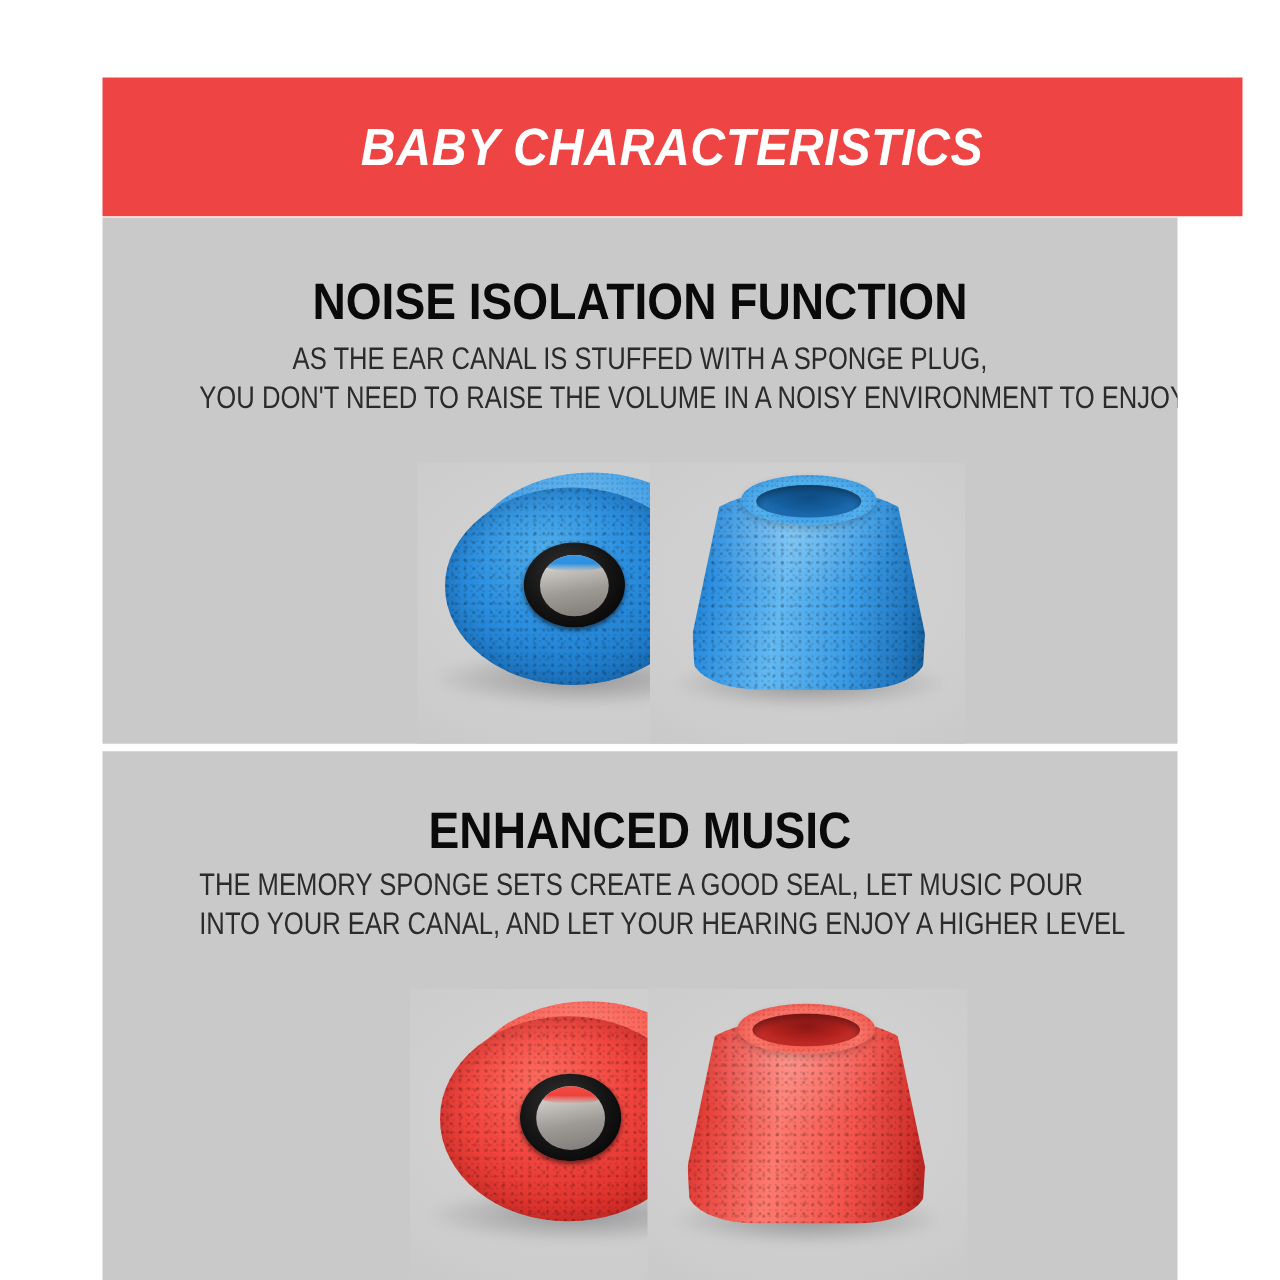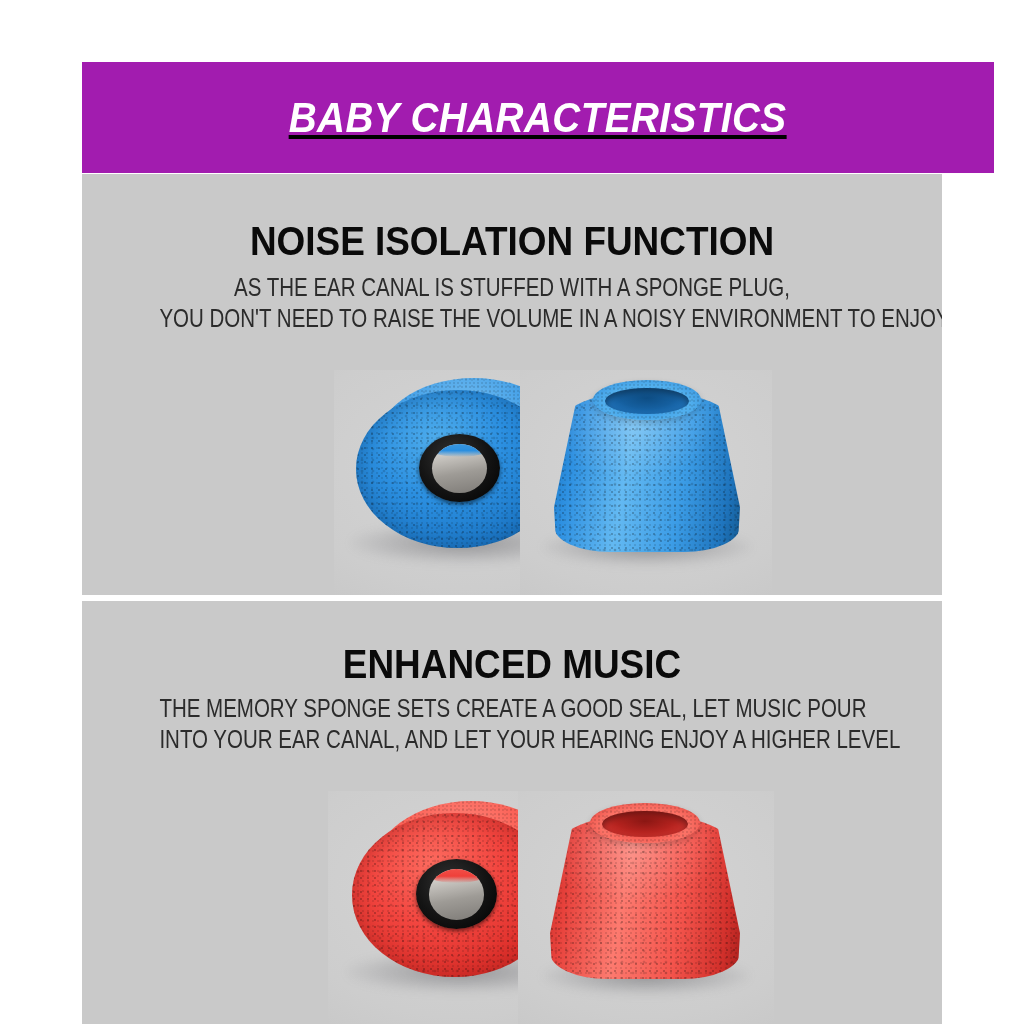--- a/index.html
+++ b/index.html
@@ -16,25 +16,24 @@
     font-family: "Liberation Sans", sans-serif;
   }
 
   
   .banner {
     position: absolute;
     left: 82px;
     top: 62px;
     width: 912px;
     height: 111px;
-    background: #a21caf;
+    background: #ef4444;
     display: flex;
     align-items: center;
     justify-content: center;
-    text-decoration: underline;
   }
   .banner-title {
     color: #ffffff;
     font-family: "Liberation Sans", sans-serif;
     font-weight: bold;
     font-style: italic;
     font-size: 42px;
     letter-spacing: 0.5px;
     transform: scaleX(0.92);
     white-space: nowrap;

